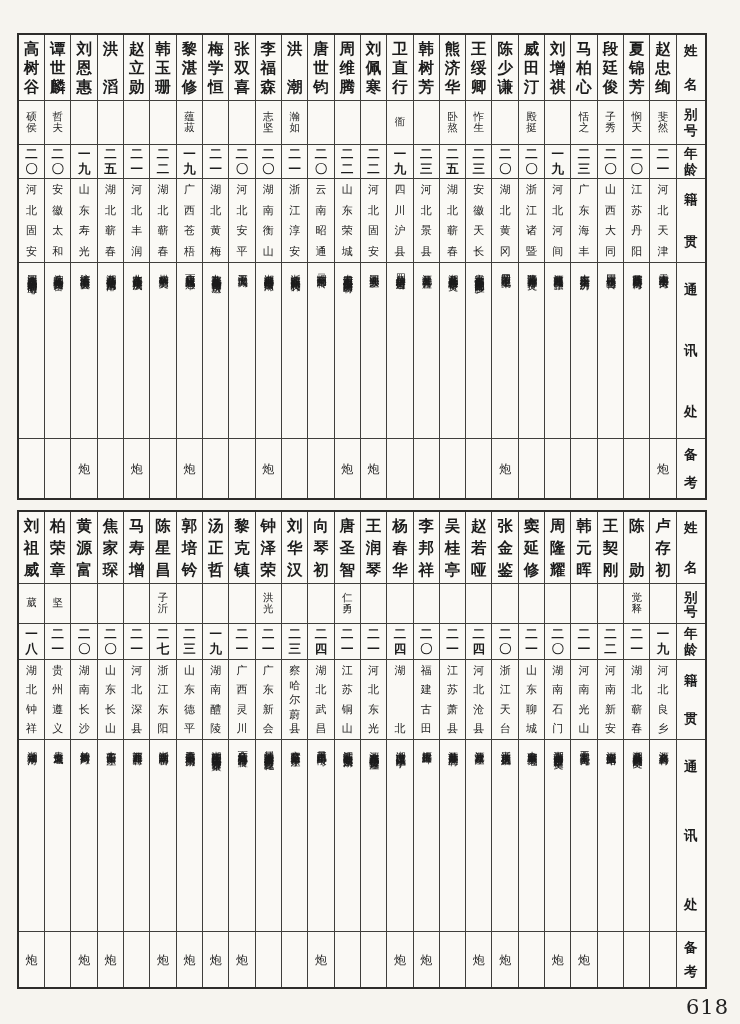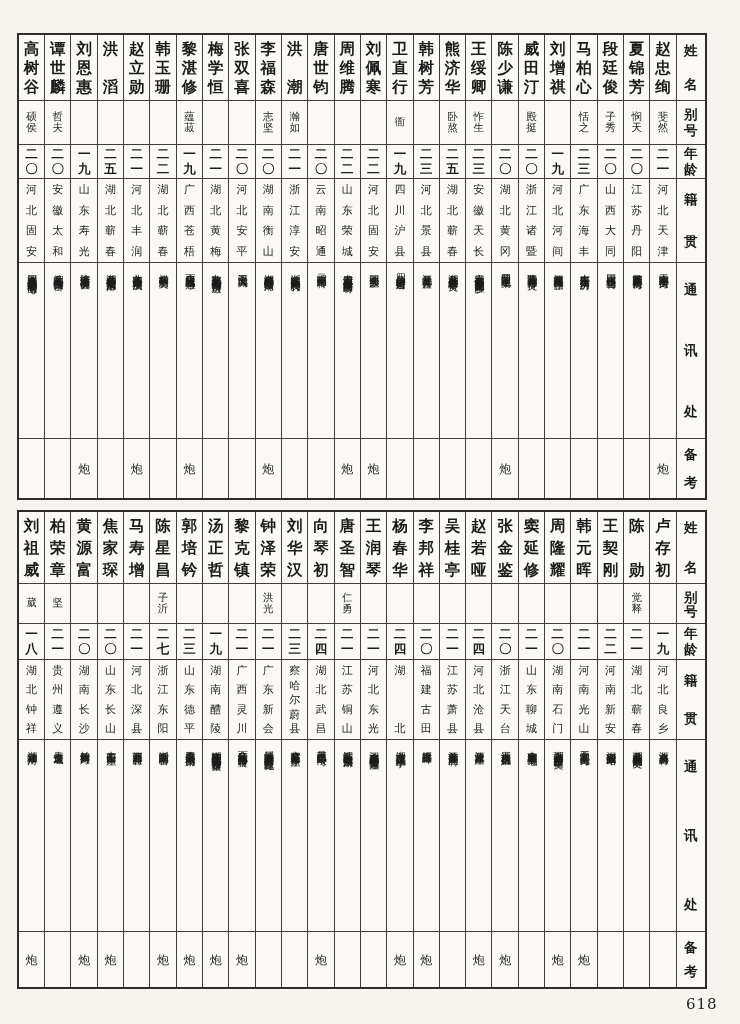--- a/index.html
+++ b/index.html
@@ -87,21 +87,21 @@
   
   .vtext{
     writing-mode:vertical-rl;text-orientation:upright;
     height:100%;
     font-size:10px;line-height:1.25;letter-spacing:0.6px;
     padding-top:3px;box-sizing:border-box;
   }
 
   .pagenum{
     position:absolute;left:686px;top:995px;
-    font-size:15px;letter-spacing:1px;color:#222;
+    font-size:21px;letter-spacing:1px;color:#222;
     font-family:"DejaVu Serif",serif;
   }
 </style>
 </head>
 <body>
 
 <div class="page">
   <div id="table-top" class="dtable t1">
       <div class="col hdr">
         <div class="cell r-name hdr-cell">

